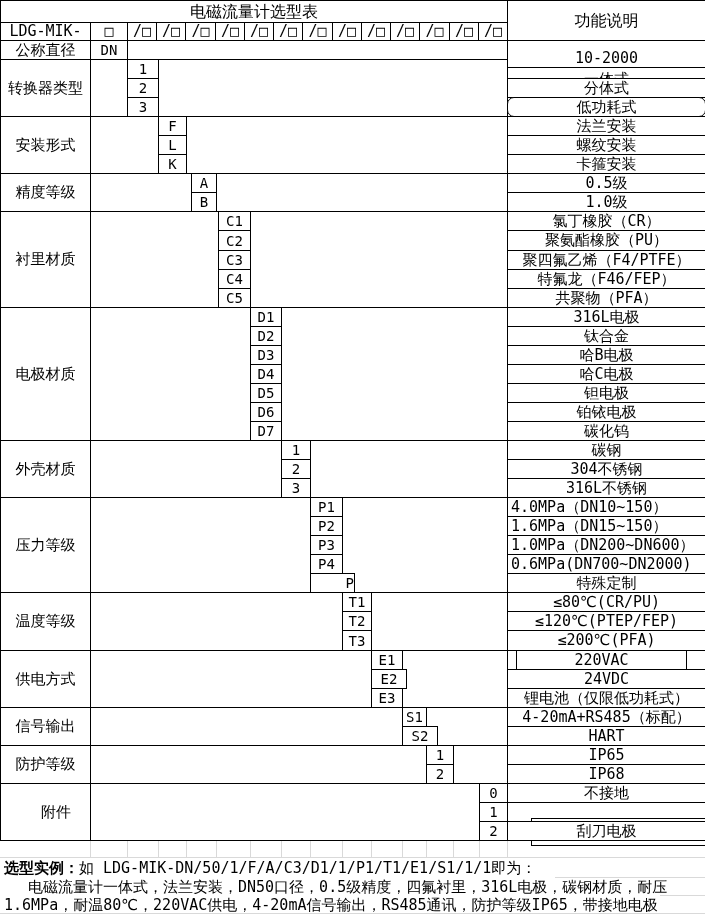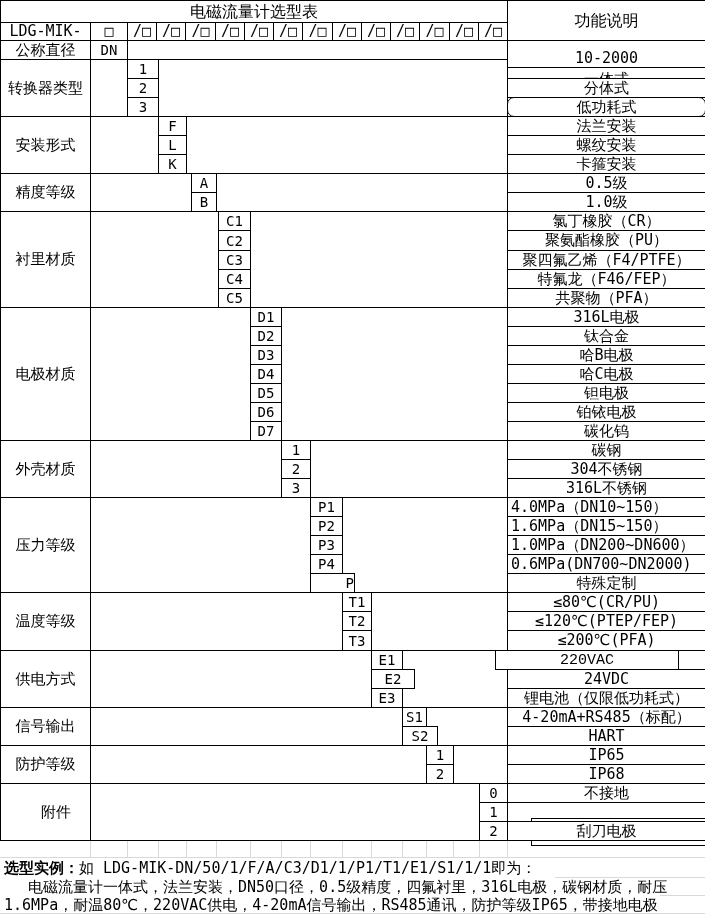--- a/index.html
+++ b/index.html
@@ -147,22 +147,22 @@
     <div class="cell code-cell" style="left: 342px; top: 592px; width: 30px; height: 20px;">T1</div>
     <div class="cell desc-cell" style="left: 507px; top: 592px; width: 199px; height: 20px;">≤80℃(CR/PU)</div>
     <div class="cell code-cell" style="left: 342px; top: 611px; width: 30px; height: 20px;">T2</div>
     <div class="cell desc-cell" style="left: 507px; top: 611px; width: 199px; height: 20px;">≤120℃(PTEP/FEP)</div>
     <div class="cell code-cell" style="left: 342px; top: 630px; width: 30px; height: 21px;">T3</div>
     <div class="cell desc-cell" style="left: 507px; top: 630px; width: 199px; height: 21px;">≤200℃(PFA)</div>
     <div class="cell label-cell" style="left: 0px; top: 650px; width: 91px; height: 58px;">供电方式</div>
     <div class="cell spacer" style="left: 90px; top: 650px; width: 282px; height: 58px;"></div>
     <div class="cell spacer" style="left: 402px; top: 650px; width: 106px; height: 58px;"></div>
     <div class="cell code-cell" style="left: 371px; top: 650px; width: 32px; height: 20px;">E1</div>
-    <div class="cell desc-cell" style="left: 495px; top: 650px; width: 184px; height: 20px; font-family: Liberation Mono, monospace;">220VAC</div>
-    <div class="cell code-cell" style="left: 371px; top: 669px; width: 44px; height: 20px;">E2</div>
+    <div class="cell desc-cell" style="left: 516px; top: 650px; width: 171px; height: 20px;">220VAC</div>
+    <div class="cell code-cell" style="left: 371px; top: 669px; width: 36px; height: 20px;">E2</div>
     <div class="cell desc-cell" style="left: 507px; top: 669px; width: 199px; height: 20px;">24VDC</div>
     <div class="cell code-cell" style="left: 371px; top: 688px; width: 32px; height: 20px;">E3</div>
     <div class="cell desc-cell" style="left: 507px; top: 688px; width: 199px; height: 20px;">锂电池（仅限低功耗式）</div>
     <div class="cell label-cell" style="left: 0px; top: 707px; width: 91px; height: 39px;">信号输出</div>
     <div class="cell spacer" style="left: 90px; top: 707px; width: 313px; height: 39px;"></div>
     <div class="cell spacer" style="left: 426px; top: 707px; width: 82px; height: 39px;"></div>
     <div class="cell code-cell" style="left: 402px; top: 707px; width: 25px; height: 20px;">S1</div>
     <div class="cell desc-cell" style="left: 507px; top: 707px; width: 199px; height: 20px;">4-20mA+RS485（标配）</div>
     <div class="cell code-cell" style="left: 402px; top: 726px; width: 36px; height: 20px;">S2</div>
     <div class="cell desc-cell" style="left: 507px; top: 726px; width: 199px; height: 20px;">HART</div>

